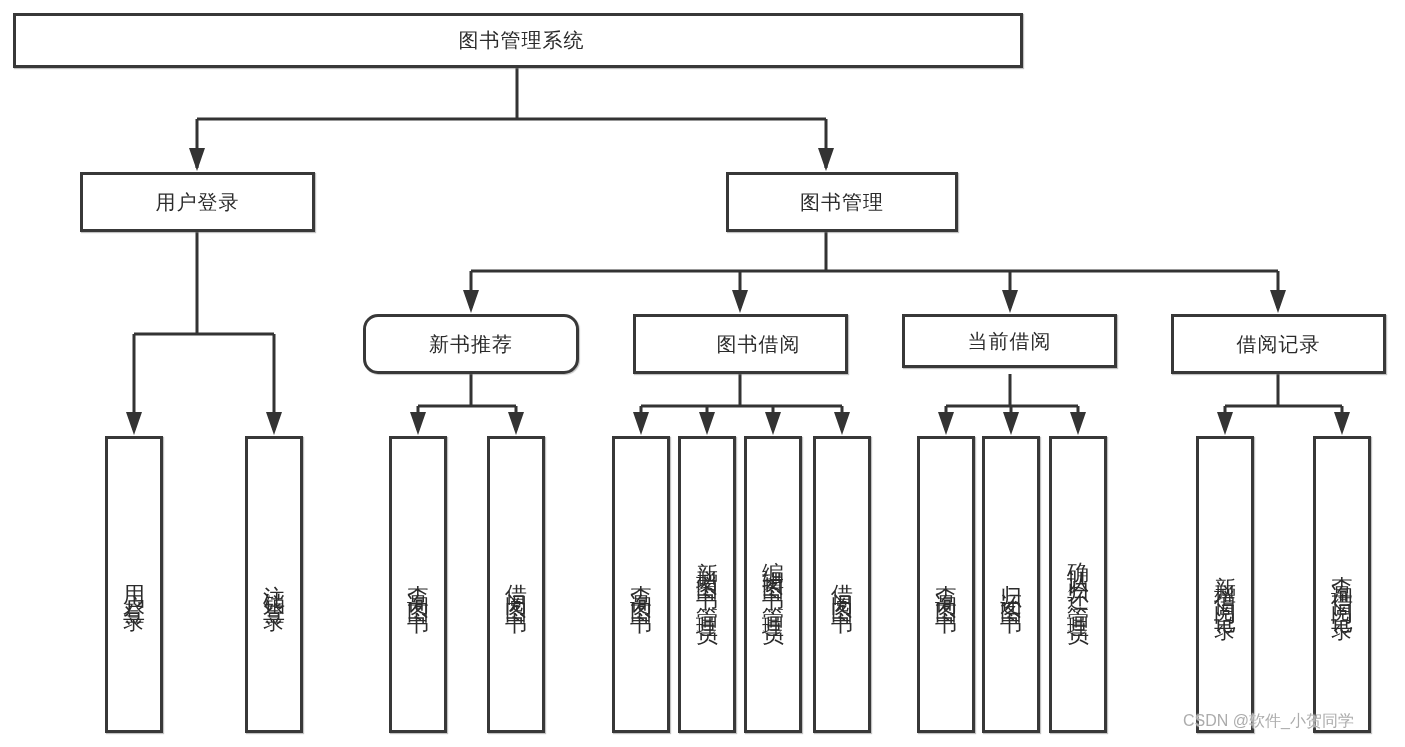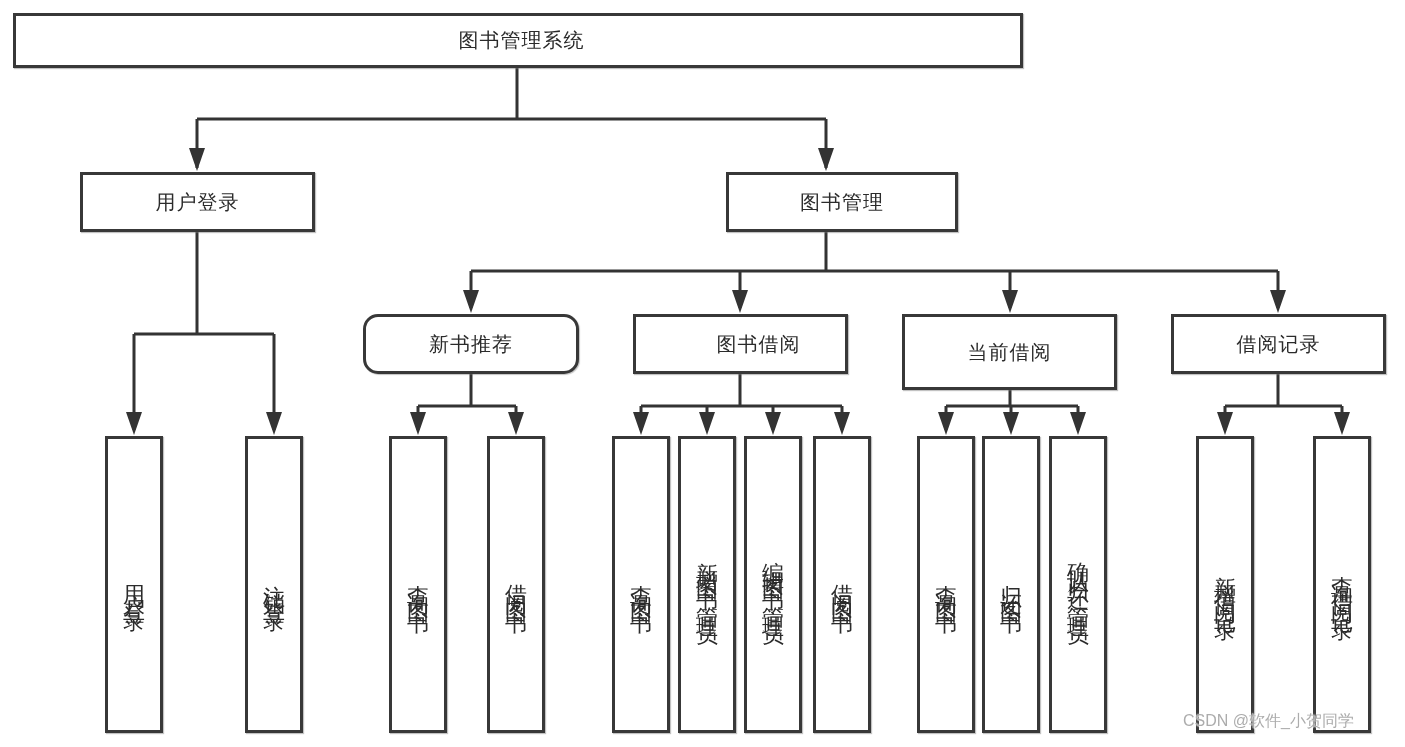--- a/index.html
+++ b/index.html
@@ -87,21 +87,21 @@
     </g>
   </svg>
 
   <div class="node h" style="left:13px; top:13px; width:1010px; height:55px;padding-left:7px;">图书管理系统</div>
 
   <div class="node h" style="left:80px; top:172px; width:235px; height:60px;">用户登录</div>
   <div class="node h" style="left:710px; top:172px; width:232px; height:60px;margin-left:16px;">图书管理</div>
 
   <div class="node h" style="left:363px; top:314px; width:216px; height:60px;border-radius:15px;">新书推荐</div>
   <div class="node h" style="left:633px; top:314px; width:215px; height:60px;padding-left:36px;">图书借阅</div>
-  <div class="node h" style="left:902px; top:314px; width:215px; height:76px;">当前借阅</div>
+  <div class="node h" style="left:902px; top:314px; width:215px; height:54px;">当前借阅</div>
   <div class="node h" style="left:1171px; top:314px; width:215px; height:60px;">借阅记录</div>
 
   <div class="node v" style="left:105px; top:436px; width:58px; height:297px;">用户登录</div>
   <div class="node v" style="left:245px; top:436px; width:58px; height:297px;">注销登录</div>
 
   <div class="node v" style="left:389px; top:436px; width:58px; height:297px;">查询图书</div>
   <div class="node v" style="left:487px; top:436px; width:58px; height:297px;">借阅图书</div>
 
   <div class="node v" style="left:612px; top:436px; width:58px; height:297px;">查询图书</div>
   <div class="node v" style="left:678px; top:436px; width:58px; height:297px;">新增图书（管理员）</div>

